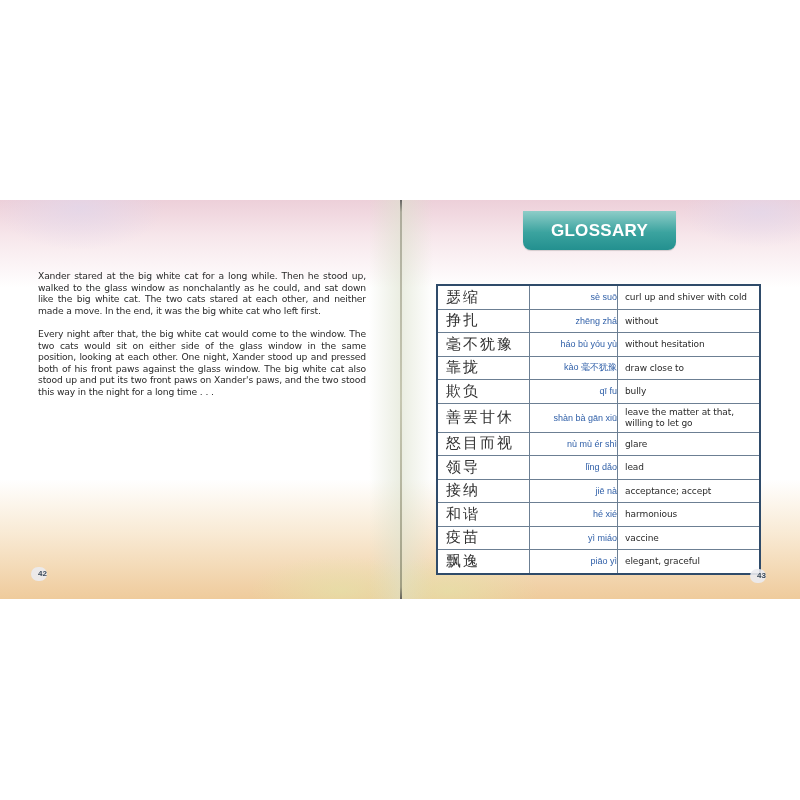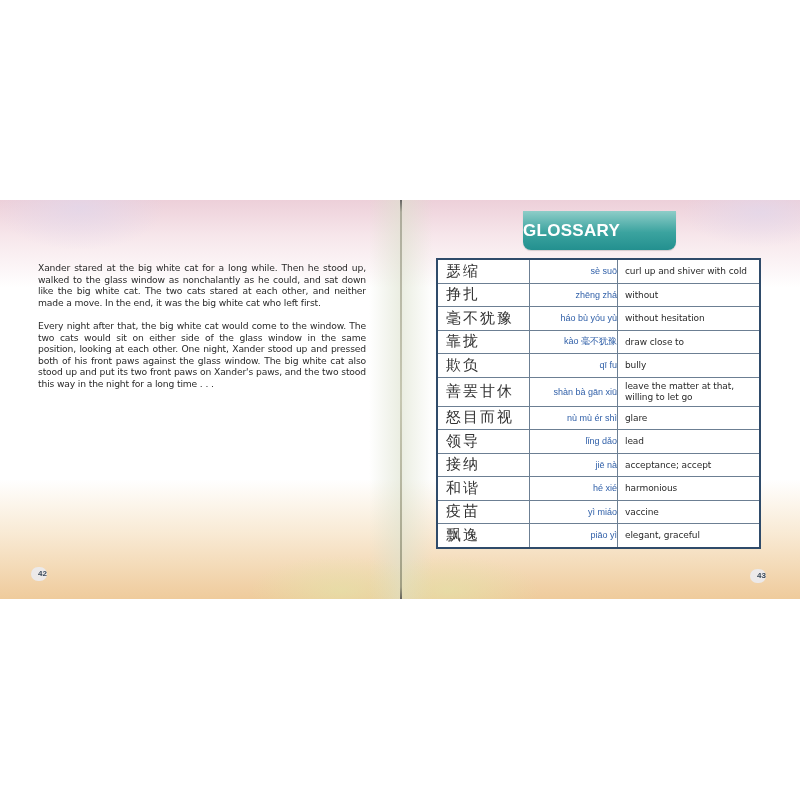--- a/index.html
+++ b/index.html
@@ -42,21 +42,21 @@
       radial-gradient(ellipse 110px 50px at 90% 3%, rgba(225,215,235,0.7), transparent 70%),
       radial-gradient(ellipse 130px 50px at 12% 98%, rgba(225,230,170,0.55), transparent 70%),
       linear-gradient(270deg, rgba(0,0,0,0) 92%, rgba(220,225,205,0.6) 100%);
   }
   .spine {
     position: absolute; left: 400px; top: 0; width: 2px; height: 399px;
     background: linear-gradient(180deg, #3a3a3a 0%, #9a9a88 3%, #b9b9a0 50%, #8a8a70 97%, #3a3a3a 100%);
     opacity: 0.75;
   }
   .story {
-    position: absolute; left: 38px; top: 62px; width: 328px;
+    position: absolute; left: 38px; top: 70px; width: 328px;
     font-family: "DejaVu Sans", sans-serif;
     font-size: 9.2px; line-height: 11.6px; color: #2a2a2a;
     letter-spacing: -0.15px;
   }
   .story p { margin: 0 0 11.6px 0; text-align: justify; }
   .page-num {
     position: absolute; width: 16px; height: 14px; border-radius: 7px;
     background: rgba(235,235,240,0.9);
     font-size: 8px; font-weight: bold; color: #3a4a5a;
     text-align: right; line-height: 14px;
@@ -64,25 +64,25 @@
   }
   .page-num.left { left: 31px; top: 367px; }
   .page-num.right { left: 349px; top: 369px; }
 
   .glossary-banner {
     position: absolute; left: 122px; top: 11px; width: 153px; height: 39px;
     border-radius: 0 0 8px 8px;
     background: linear-gradient(180deg, #8ecdc8 0%, #3ba39f 55%, #23908f 100%);
     color: #ffffff; font-family: "Liberation Sans", sans-serif;
     font-weight: bold; font-size: 17px; letter-spacing: 0.3px;
-    text-align: left; line-height: 40px;
+    text-align: center; line-height: 40px;
     box-shadow: 0 1px 1px rgba(0,0,0,0.15);
   }
   .glossary-table {
-    position: absolute; left: 35px; top: 58px; width: 325px;
+    position: absolute; left: 35px; top: 84px; width: 325px;
     border-collapse: collapse; background: #ffffff;
     border: 2px solid #2f4b6a;
   }
   .glossary-table td {
     border: 1px solid #6c7f93; padding: 0 0 0 7px; height: 22.5px;
     vertical-align: middle;
   }
   .glossary-table td.hanzi {
     width: 83px; font-family: "DejaVu Serif", serif; font-size: 15px;
     color: #333; letter-spacing: 2px; padding-left: 8px;

